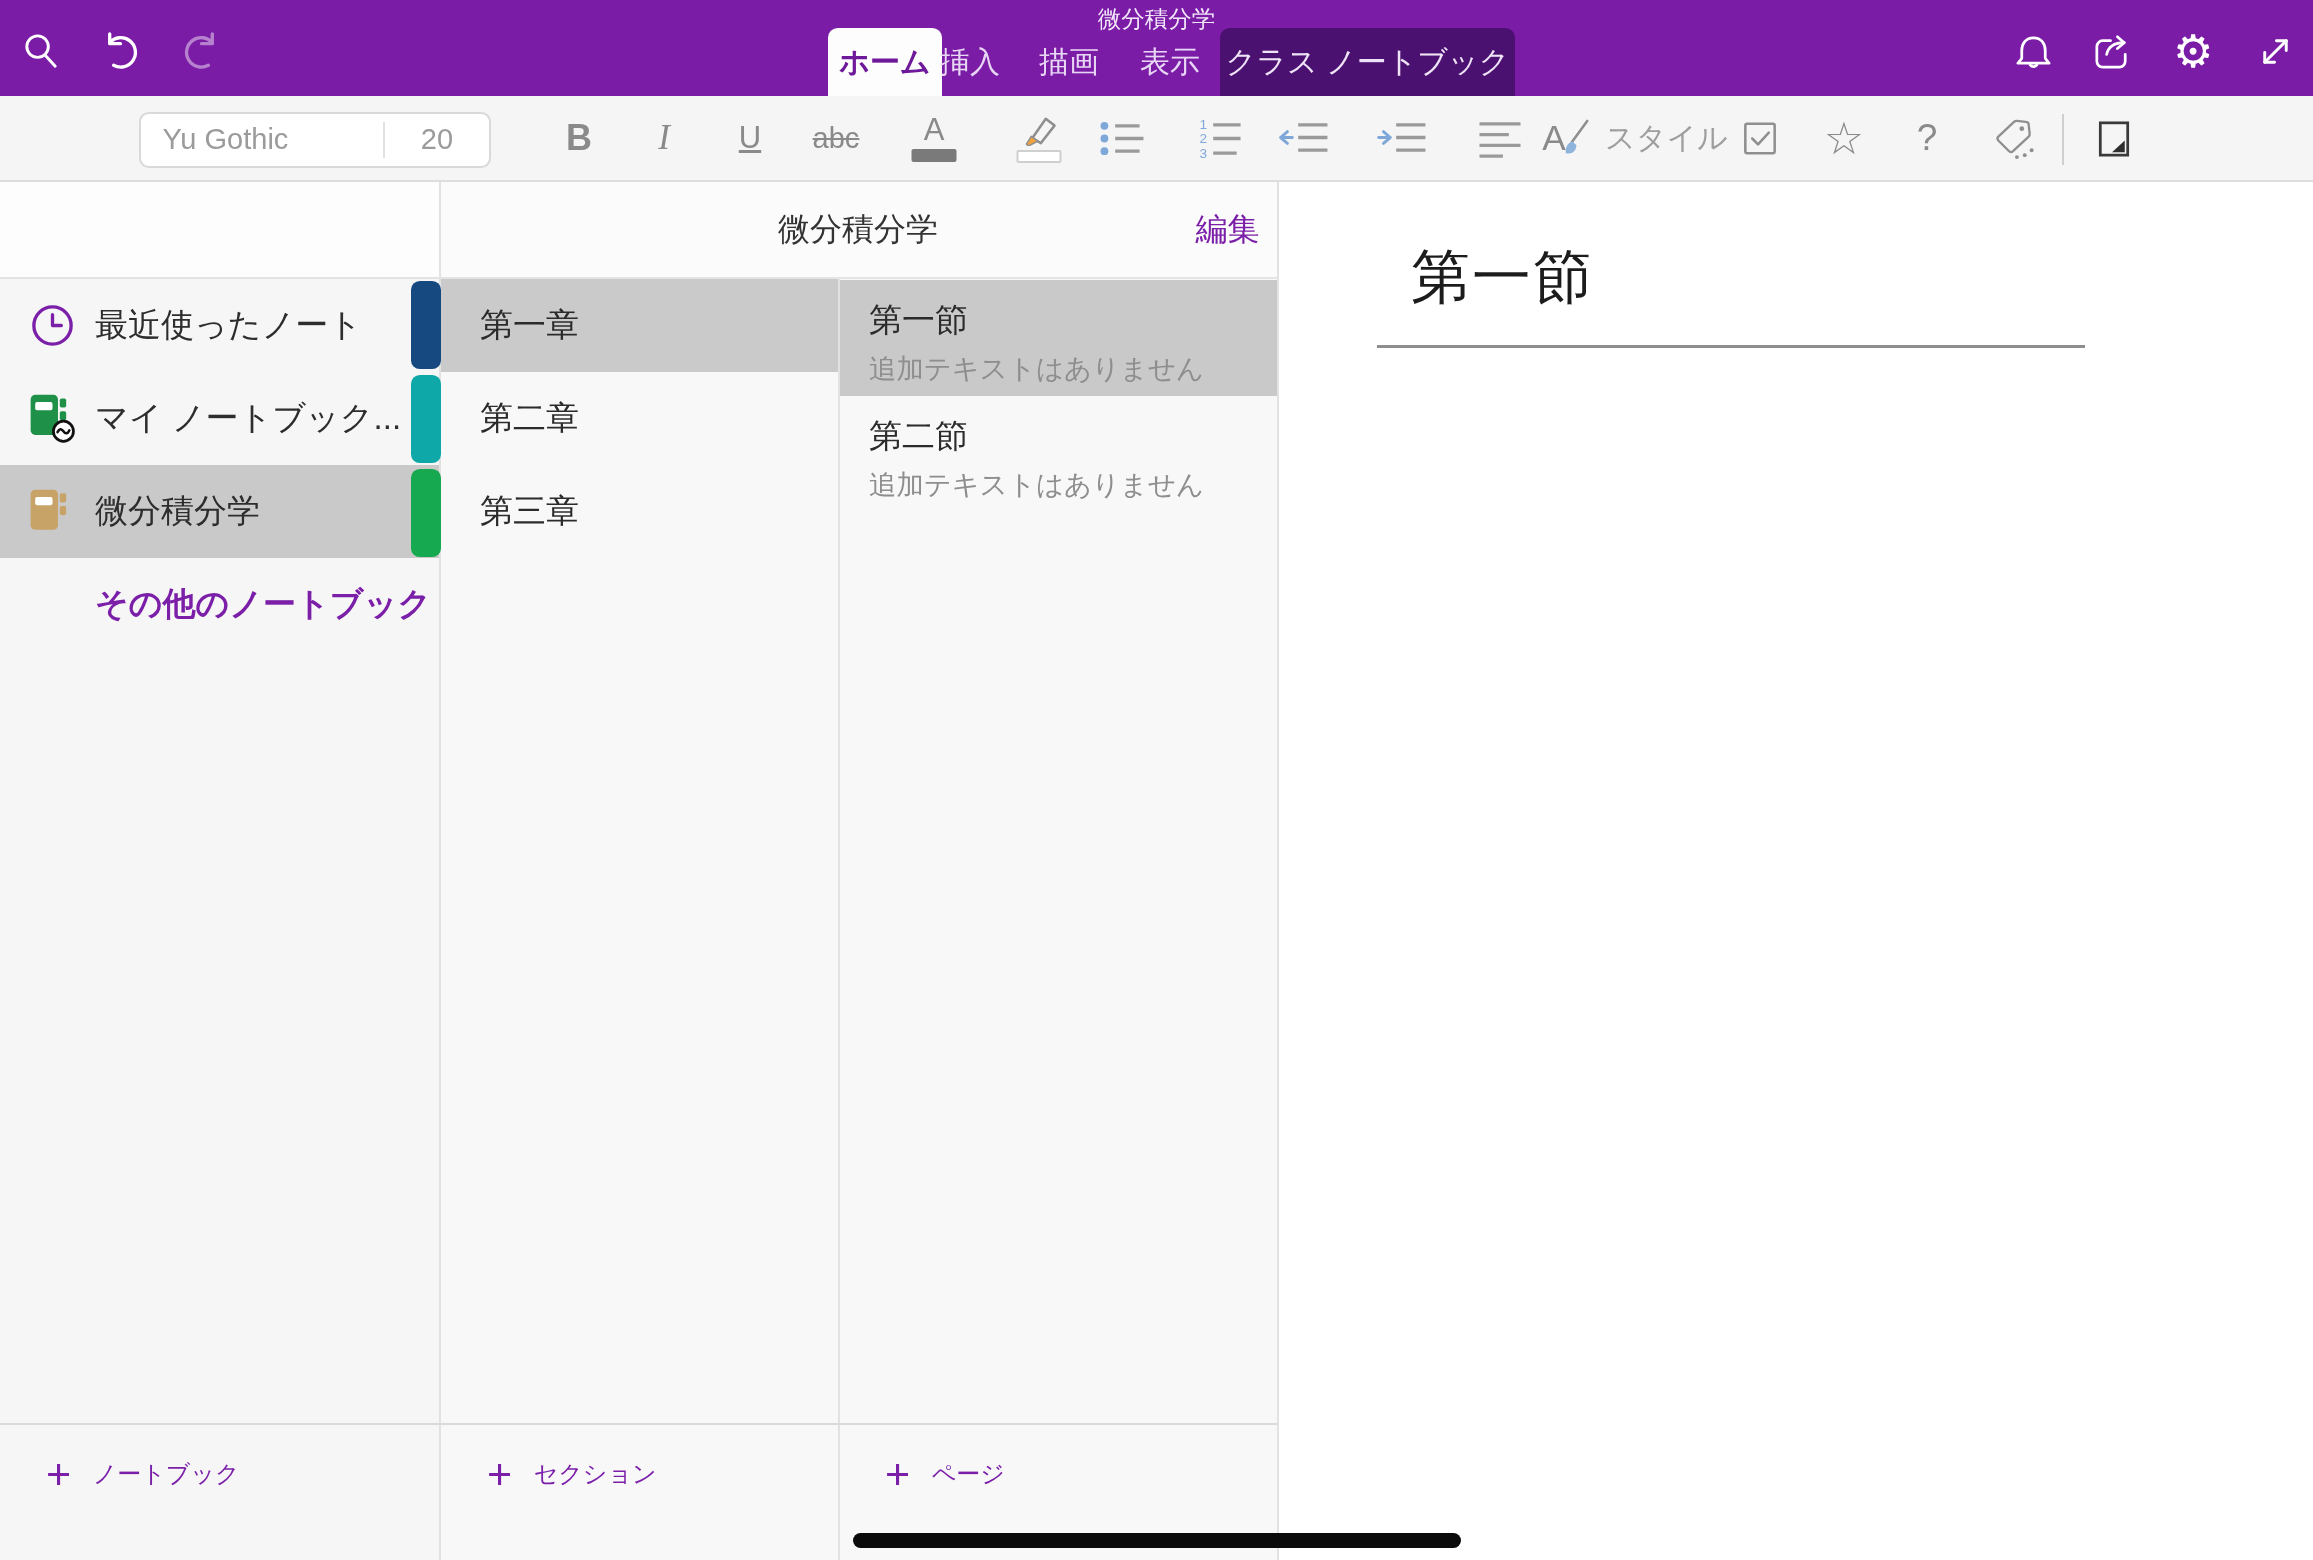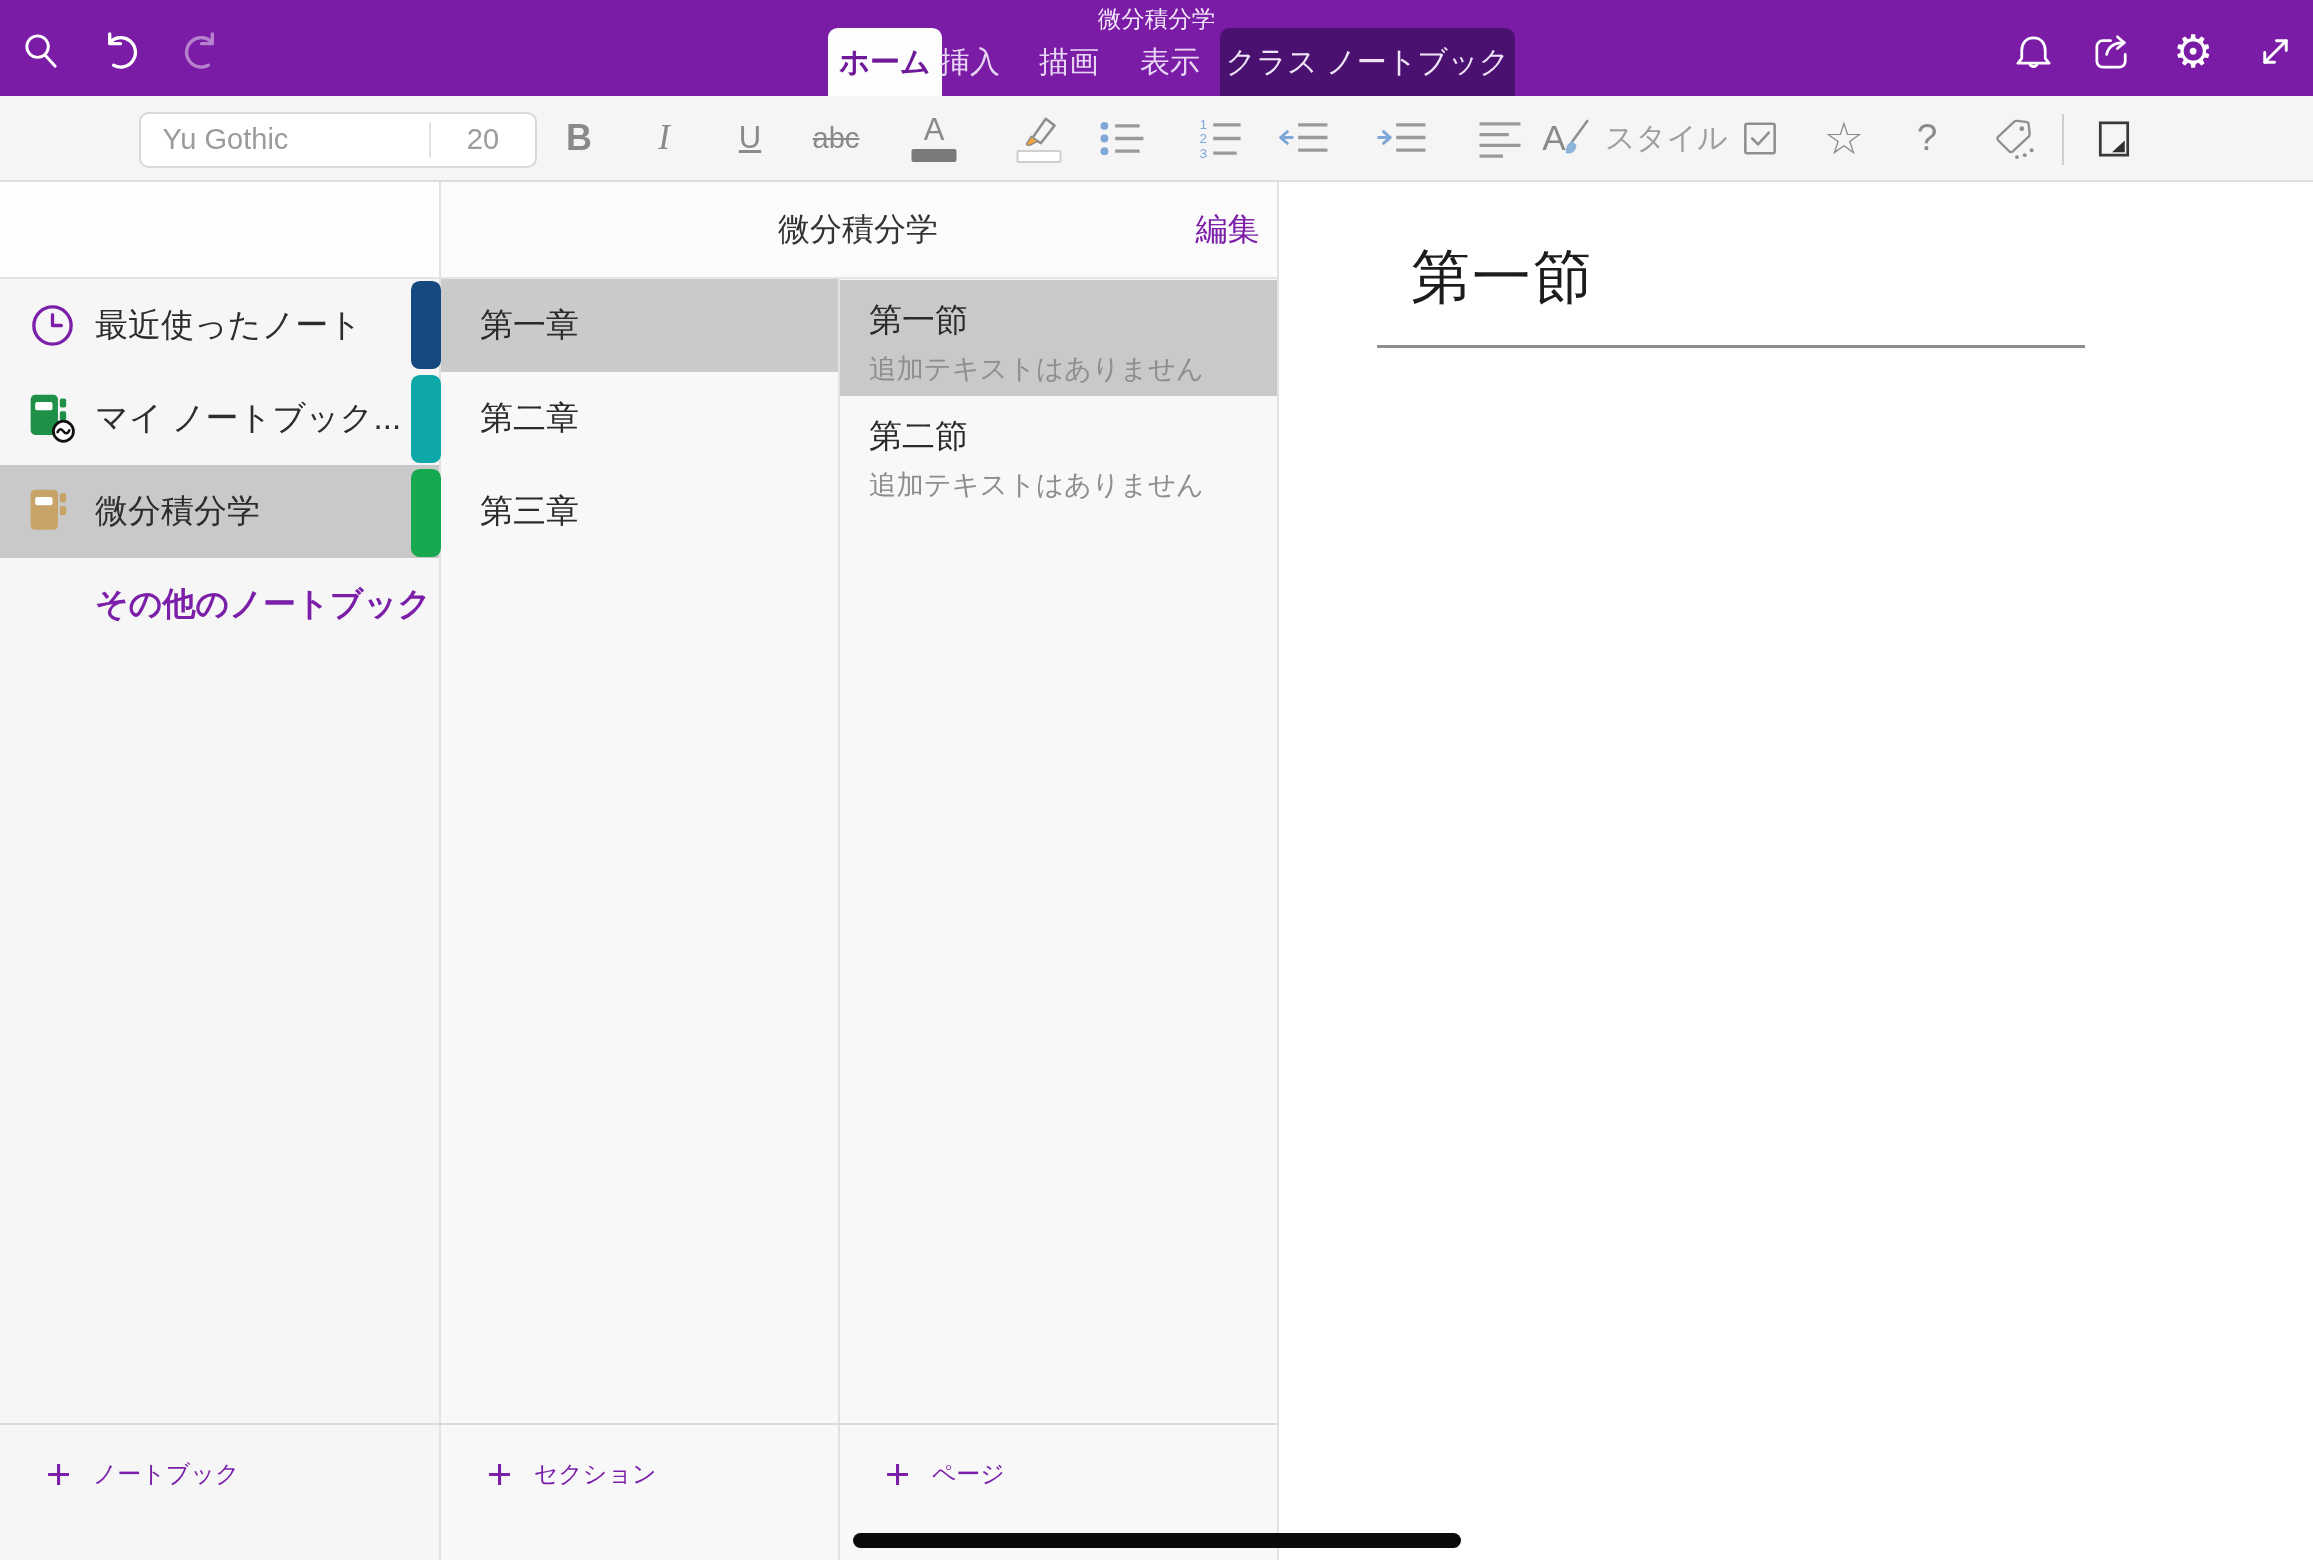--- a/index.html
+++ b/index.html
@@ -28,21 +28,21 @@
   .tab.t1 { left:921px;  width:98px; }
   .tab.t2 { left:1020px; width:98px; }
   .tab.t3 { left:1121px; width:98px; }
   .tab.dark { left:1220px; width:295px; background:#4B1170; color:#EFE3F8; }
 
   
   .toolbar { position:absolute; left:0; top:96px; width:2313px; height:86px;
              background:#F5F5F6; border-bottom:2px solid #DDDDDE; }
   .titem { position:absolute; transform:translateX(-50%); top:0; height:84px;
            display:flex; align-items:center; justify-content:center; color:#8A8A8A; }
-  .fontbox { position:absolute; left:139px; top:15.7px; width:398px; height:56px; background:#fff;
+  .fontbox { position:absolute; left:139px; top:15.7px; width:352px; height:56px; background:#fff;
              border:2px solid #D9D9D9; border-radius:9.8px; display:flex; align-items:center; }
   .fontbox .fname { flex:1; padding-left:21.6px; font-size:29px; color:#9B9B9B; }
   .fontbox .fdiv { width:2px; height:36px; background:#E2E2E2; }
   .fontbox .fsize { width:104px; text-align:center; font-size:29px; color:#9B9B9B; }
   .btn-b { left:579px; font-size:36px; font-weight:bold; }
   .btn-i { left:664px; font-size:35px; font-style:italic; font-family:"Liberation Serif",serif; }
   .btn-u { left:750px; font-size:31px; text-decoration:underline; }
   .btn-s { left:836px; font-size:29px; text-decoration:line-through; }
   .stack { display:flex; flex-direction:column; align-items:center; gap:3.9px; }
   .stack .bigA { font-size:31px; line-height:31px; color:#8A8A8A; }

